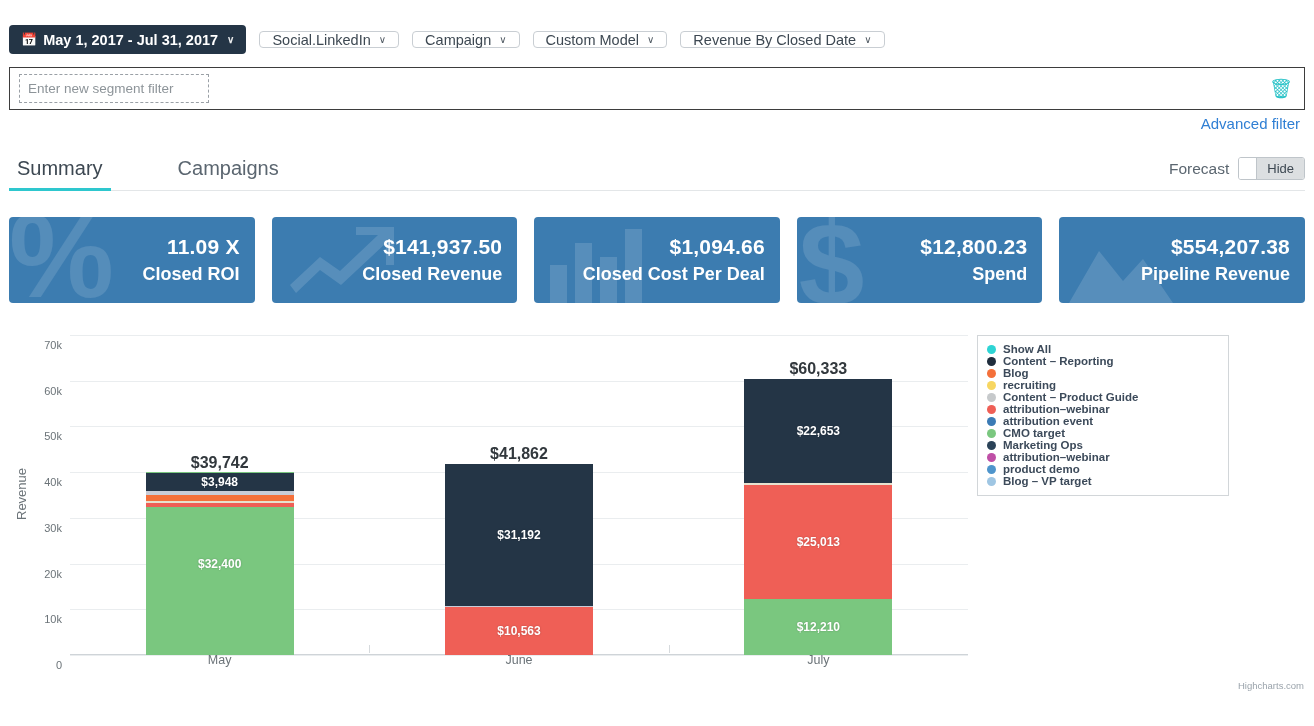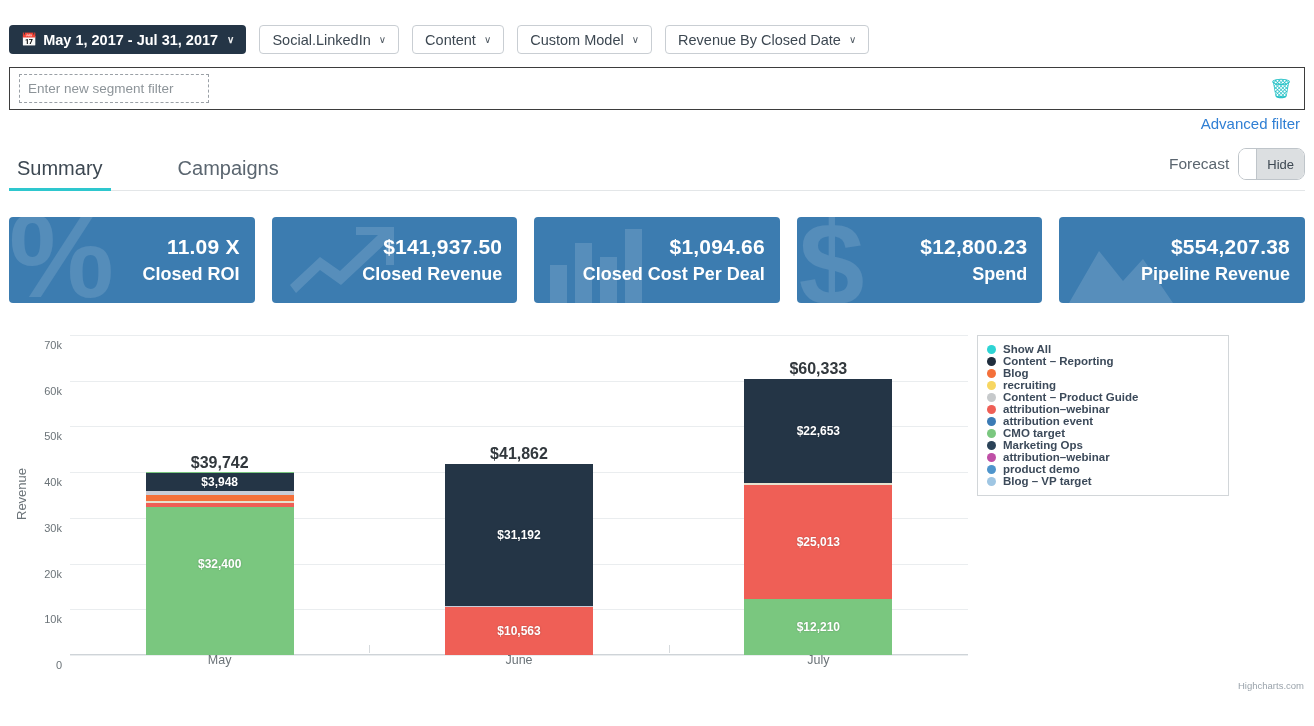--- a/index.html
+++ b/index.html
@@ -19,21 +19,21 @@
     background: #243546; color: #ffffff;
     font-size: 14.5px; font-weight: bold;
     border-radius: 4px; padding: 0 12px;
     height: 29px; display: flex; align-items: center; gap: 6px;
     white-space: nowrap; cursor: pointer;
   }
   .cal-icon { font-size: 13px; line-height: 1; }
   .caret { font-size: 10px; opacity: .9; margin-left: 3px; }
   .dd-btn {
     background: #ffffff; border: 1px solid #c9ced3; border-radius: 4px;
-    height: 29px; padding: 0 12px; display: flex; align-items: center;
+    height: 17px; padding: 0 12px; display: flex; align-items: center;
     gap: 5px; font-size: 14.5px; color: #3d4852; white-space: nowrap;
     cursor: pointer;
   }
 
   
   .seg-bar {
     margin: 5px 9px 0 9px;
     border: 1px solid #3d3d3d;
     height: 43px;
     display: flex; align-items: center;
@@ -75,22 +75,22 @@
     content: ""; position: absolute; left: 0; right: 0; bottom: -1px;
     height: 3px; background: #2ec7ce;
   }
   .tab-gap { width: 59px; }
   .forecast-wrap {
     margin-left: auto; display: flex; align-items: center;
     gap: 9px; padding-bottom: 10px;
   }
   .forecast-label { font-size: 15.5px; color: #5b6670; }
   .toggle {
-    display: flex; border: 1px solid #bfc5ca; border-radius: 8px;
-    overflow: hidden; height: 32px; cursor: pointer;
+    display: flex; border: 1px solid #bfc5ca; border-radius: 3px;
+    overflow: hidden; height: 23px; cursor: pointer;
   }
   .toggle-on  { width: 17px; background: #ffffff; }
   .toggle-off {
     background: #dcdfe1; color: #3d4852; font-size: 13px;
     padding: 0 10px; display: flex; align-items: center;
     border-left: 1px solid #bfc5ca;
   }
 
   
   .kpi-row {
@@ -196,21 +196,21 @@
     <span class="cal-icon">📅</span>
     <span>May 1, 2017 - Jul 31, 2017</span>
     <span class="caret">∨</span>
   </div>
 
   <div class="dd-btn">
     <span>Social.LinkedIn</span>
     <span class="caret">∨</span>
   </div>
   <div class="dd-btn">
-    <span>Content</span>
+    <span>Campaign</span>
     <span class="caret">∨</span>
   </div>
   <div class="dd-btn">
     <span>Custom Model</span>
     <span class="caret">∨</span>
   </div>
   <div class="dd-btn">
     <span>Revenue By Closed Date</span>
     <span class="caret">∨</span>
   </div>

